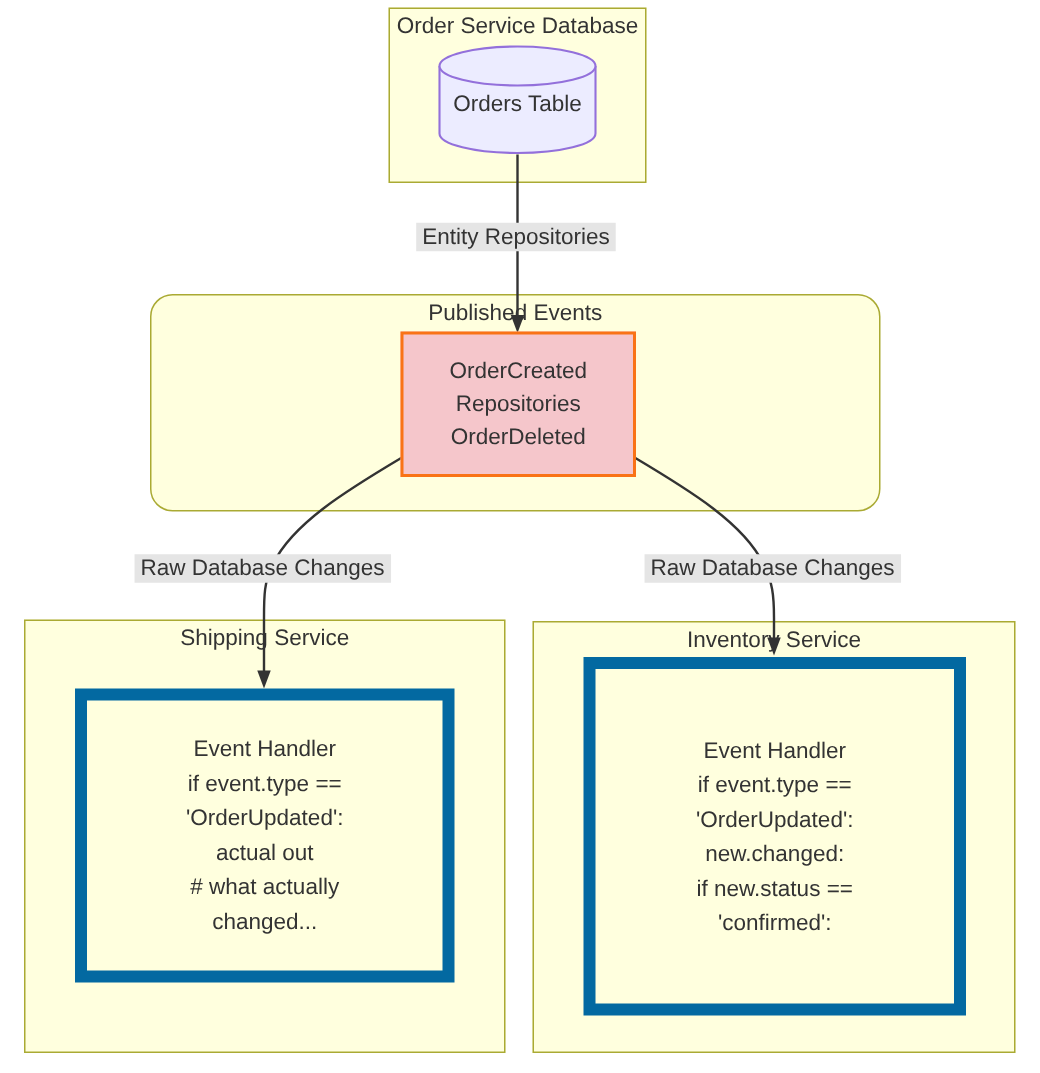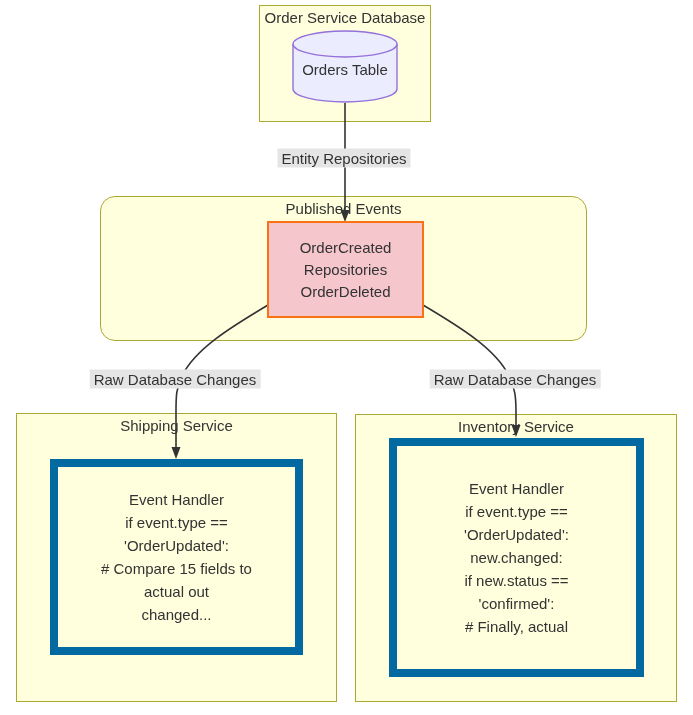--- a/index.html
+++ b/index.html
@@ -127,32 +127,31 @@
   <div class="node events-node">
     <div>OrderCreated</div>
     <div>Repositories</div>
     <div>OrderDeleted</div>
   </div>
 
   <div class="node handler-node" id="n-shipping-handler">
     <div>Event Handler</div>
     <div>if event.type ==</div>
     <div>'OrderUpdated':</div>
-    <div># Compare 15 fields to</div>
     <div>actual out</div>
+    <div># what actually</div>
     <div>changed...</div>
   </div>
 
   <div class="node handler-node" id="n-inventory-handler">
     <div>Event Handler</div>
     <div>if event.type ==</div>
     <div>'OrderUpdated':</div>
     <div>new.changed:</div>
     <div>if new.status ==</div>
     <div>'confirmed':</div>
-    <div># Finally, actual</div>
   </div>
 
   <div class="edge-label" id="lbl-entity-repos">Entity Repositories</div>
   <div class="edge-label" id="lbl-raw-left">Raw Database Changes</div>
   <div class="edge-label" id="lbl-raw-right">Raw Database Changes</div>
 
 </div>
 
 </body></html>

